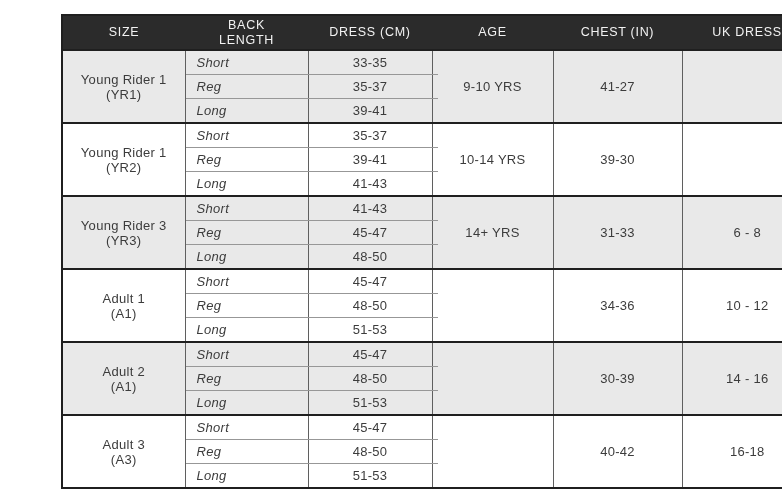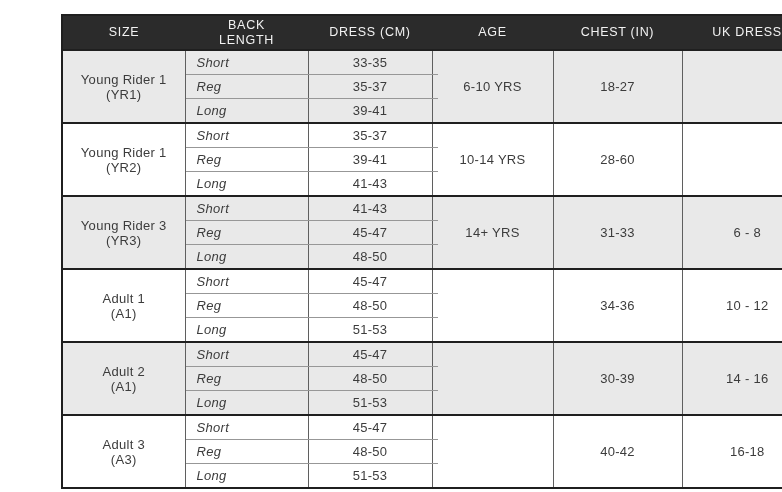--- a/index.html
+++ b/index.html
@@ -120,22 +120,22 @@
     <tbody class="alt">
       <tr>
         <td class="size" rowspan="3">
           <div class="size-inner">
             <div>Young Rider 1</div>
             <div>(YR1)</div>
           </div>
         </td>
         <td class="bl">Short</td>
         <td class="cm">33-35</td>
-        <td class="merged" rowspan="3">6-10 YRS</td>
-        <td class="merged" rowspan="3">18-27</td>
+        <td class="merged" rowspan="3">9-10 YRS</td>
+        <td class="merged" rowspan="3">41-27</td>
         <td class="merged" rowspan="3"></td>
       </tr>
       <tr>
         <td class="bl">Reg</td>
         <td class="cm">35-37</td>
       </tr>
       <tr>
         <td class="bl">Long</td>
         <td class="cm">39-41</td>
       </tr>
@@ -145,21 +145,21 @@
       <tr>
         <td class="size" rowspan="3">
           <div class="size-inner">
             <div>Young Rider 1</div>
             <div>(YR2)</div>
           </div>
         </td>
         <td class="bl">Short</td>
         <td class="cm">35-37</td>
         <td class="merged" rowspan="3">10-14 YRS</td>
-        <td class="merged" rowspan="3">28-60</td>
+        <td class="merged" rowspan="3">39-30</td>
         <td class="merged" rowspan="3"></td>
       </tr>
       <tr>
         <td class="bl">Reg</td>
         <td class="cm">39-41</td>
       </tr>
       <tr>
         <td class="bl">Long</td>
         <td class="cm">41-43</td>
       </tr>

